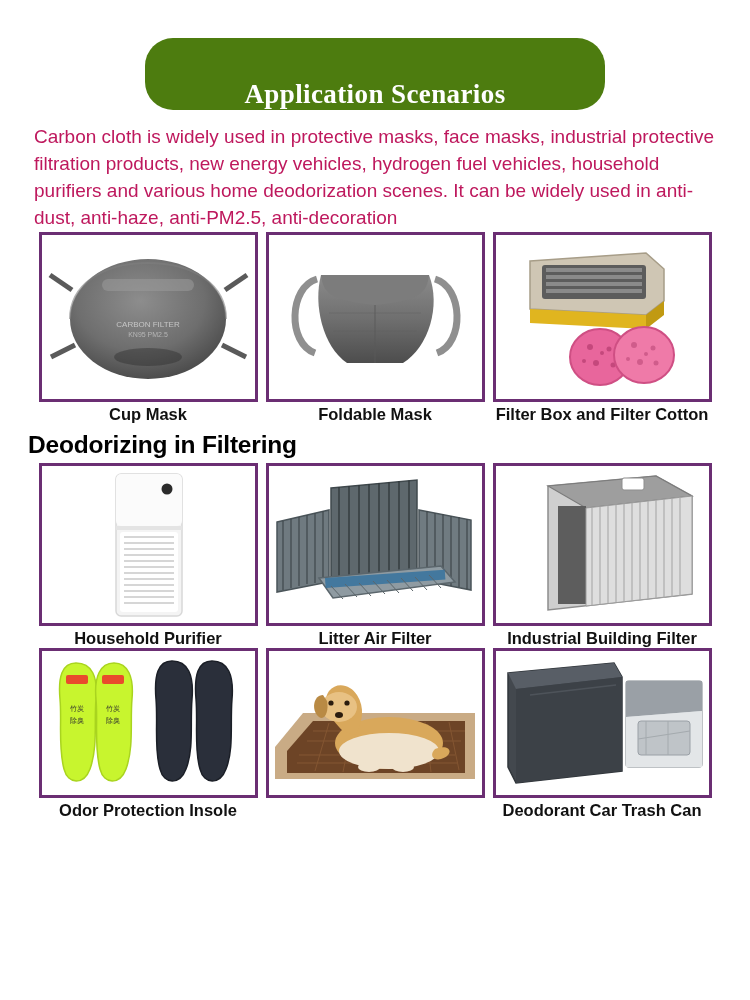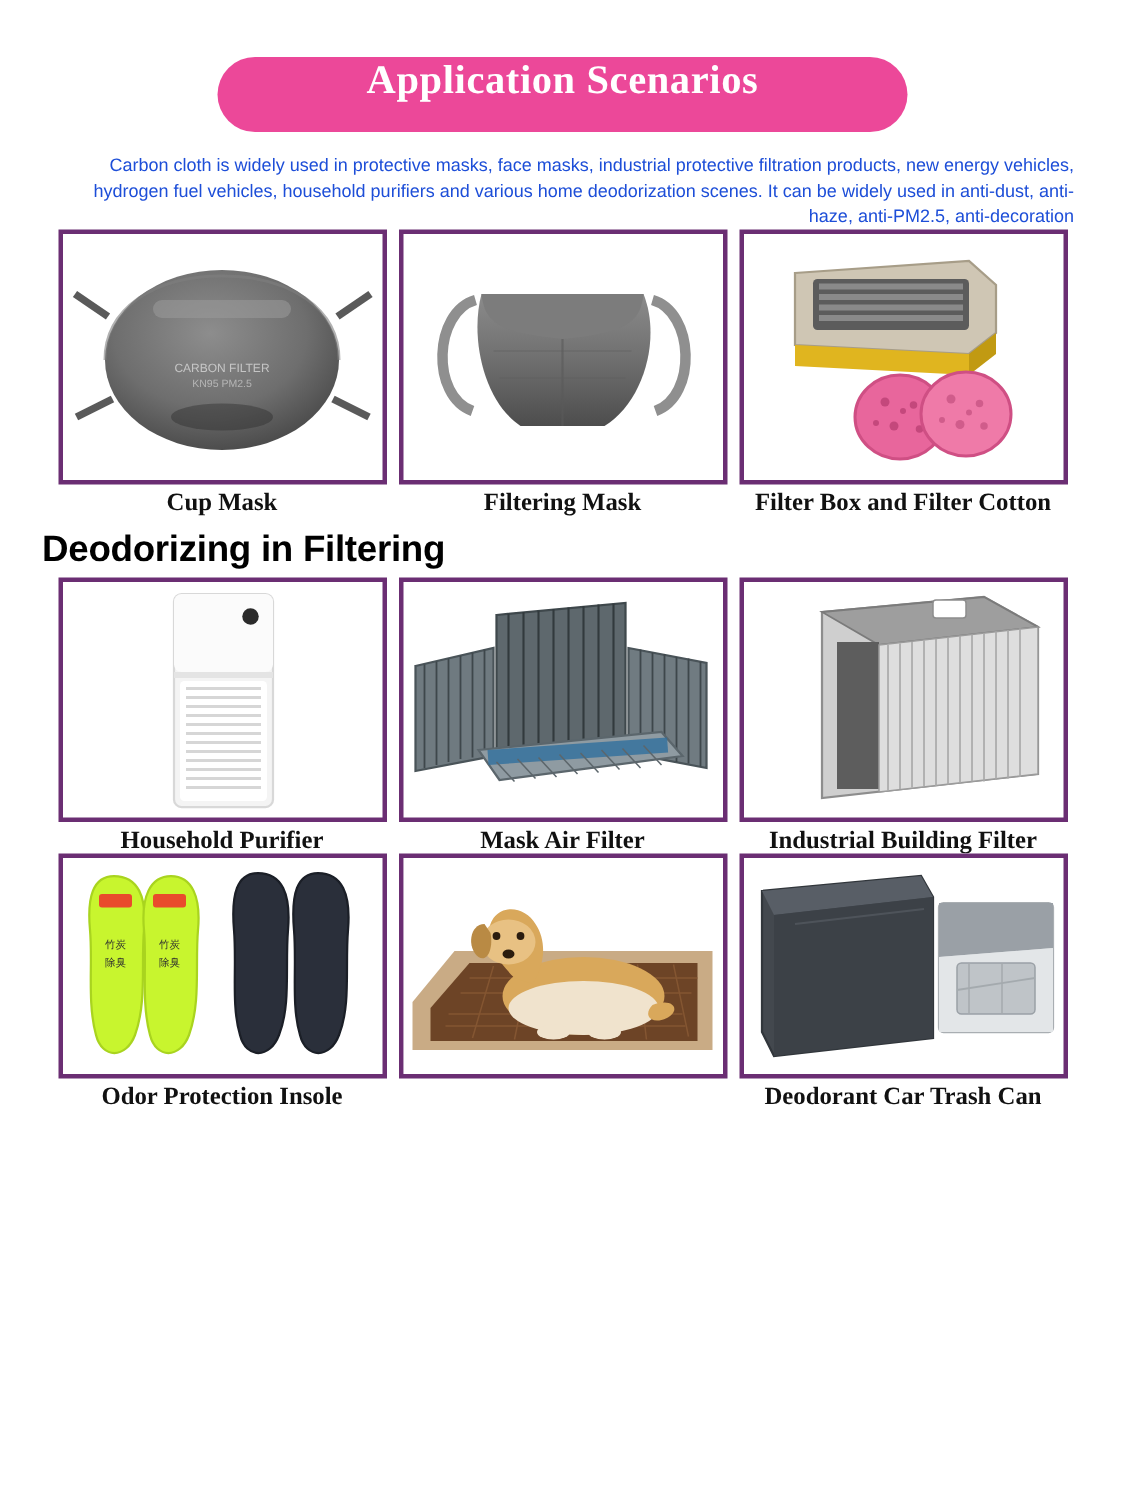--- a/index.html
+++ b/index.html
@@ -17,42 +17,42 @@
   }
 
   
   .banner-wrap {
     display: flex;
     justify-content: center;
     padding-top: 38px;
   }
   .banner {
     width: 460px;
-    height: 50px;
-    background: #ec4899;
+    height: 72px;
+    background: #4d7c0f;
     border-radius: 28px;
     display: flex;
-    align-items: flex-start;
+    align-items: flex-end;
     justify-content: center;
   }
   .banner-title {
     color: #ffffff;
     font-family: "Liberation Serif", serif;
     font-weight: bold;
     font-size: 27px;
     letter-spacing: 0.4px;
   }
 
   
   .intro {
     margin: 14px 34px 0 34px;
-    text-align: right;
-    font-size: 12px;
+    text-align: left;
+    font-size: 19px;
     line-height: 1.42;
-    color: #1d4ed8;
+    color: #be185d;
   }
 
   
   .section-title {
     font-size: 24.5px;
     font-weight: bold;
     color: #000000;
     margin: 8px 0 4px 28px;
     letter-spacing: -0.2px;
   }
@@ -78,21 +78,20 @@
     overflow: hidden;
   }
   .caption {
     text-align: center;
     font-size: 16.5px;
     font-weight: bold;
     color: #111111;
     line-height: 1.12;
     margin-top: 3px;
     max-width: 230px;
-    font-family: Liberation Serif, serif;
   }
   .r1 .thumb { width: 219px; height: 170px; }
   .r2 .thumb { width: 219px; height: 163px; }
   .r3 .thumb { width: 219px; height: 150px; }
 
   svg { display: block; }
 </style>
 </head>
 <body>
 
@@ -145,21 +144,21 @@
           </defs>
           <path d="M48 44 C 20 52 18 108 46 118" fill="none" stroke="#8f8f8f" stroke-width="7"></path>
           <path d="M166 44 C 194 52 196 108 168 118" fill="none" stroke="#8f8f8f" stroke-width="7"></path>
           <path d="M52 40 L160 40 C 172 70 160 112 134 128 L78 128 C 54 112 44 70 52 40 Z" fill="url(#foldg)"></path>
           <path d="M52 40 L160 40 C 158 58 150 66 106 70 C 62 66 54 58 52 40 Z" fill="#7c7c7c"></path>
           <path d="M106 70 L106 128" stroke="#5a5a5a" stroke-width="1.5" opacity=".6"></path>
           <path d="M60 78 L152 78" stroke="#5e5e5e" stroke-width="1" opacity=".45"></path>
           <path d="M64 96 L148 96" stroke="#5e5e5e" stroke-width="1" opacity=".45"></path>
         </svg>
       </div>
-      <div class="caption">Filtering Mask</div>
+      <div class="caption">Foldable Mask</div>
     </div>
 
     <div class="card">
       <div class="thumb">
         <svg width="213" height="164" viewBox="0 0 213 164">
           <g>
             <path d="M34 26 L150 18 L168 34 L168 66 L150 80 L34 74 Z" fill="#cfc6b4" stroke="#a79d88" stroke-width="1.5"></path>
             <rect x="46" y="30" width="104" height="34" rx="3" fill="#5c5c5c"></rect>
             <g fill="#8a8a8a">
               <rect x="50" y="33" width="96" height="4"></rect>
@@ -273,21 +272,21 @@
                 <path d="M90 117 L102 130"></path>
               <path d="M104 115 L116 128"></path>
                 <path d="M118 114 L130 127"></path>
                 <path d="M132 112 L144 125"></path>
               <path d="M146 111 L158 124"></path>
                 <path d="M160 109 L172 122"></path>
             </g>
           </g>
         </svg>
       </div>
-      <div class="caption">Mask Air Filter</div>
+      <div class="caption">Litter Air Filter</div>
     </div>
 
     <div class="card">
       <div class="thumb">
         <svg width="213" height="157" viewBox="0 0 213 157">
           <path d="M52 20 L160 10 L196 30 L196 128 L52 144 Z" fill="#cfcfcf" stroke="#8d8d8d" stroke-width="1.5"></path>
           <path d="M52 20 L160 10 L196 30 L90 42 Z" fill="#9e9e9e" stroke="#7b7b7b" stroke-width="1.2"></path>
           <rect x="62" y="40" width="28" height="98" fill="#5d5d5d"></rect>
           <path d="M90 42 L196 30 L196 128 L90 140 Z" fill="#dedede" stroke="#9b9b9b" stroke-width="1"></path>
           <g stroke="#a8a8a8" stroke-width="1.1">

